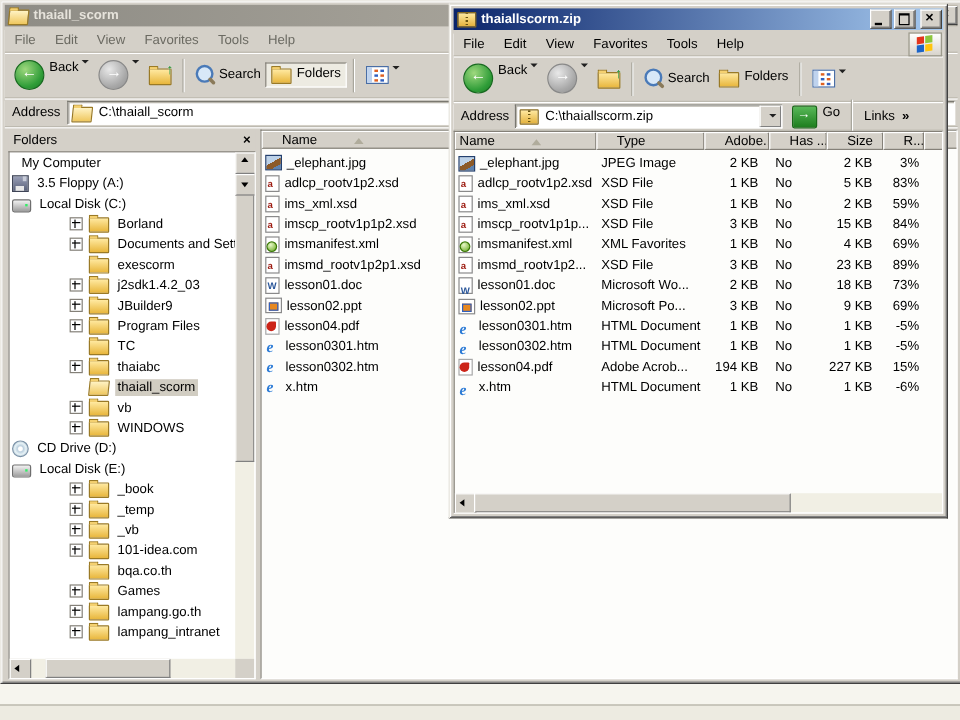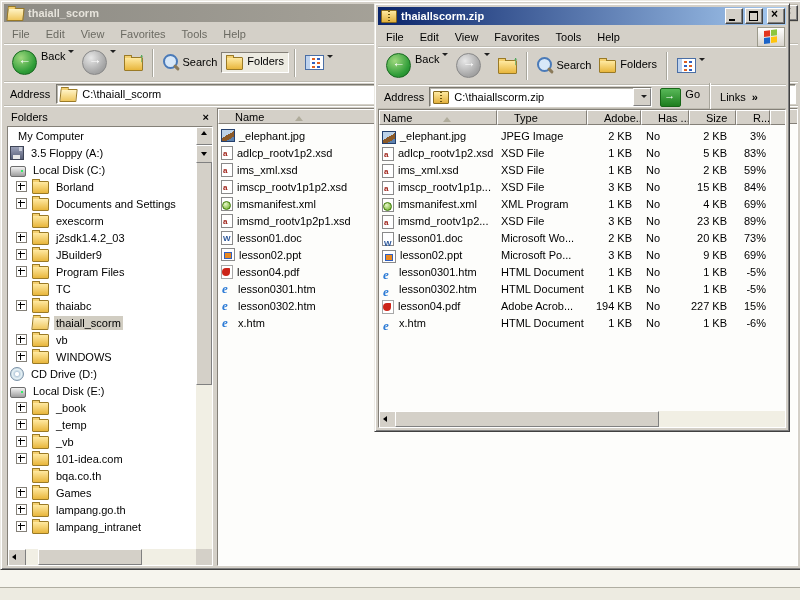--- a/index.html
+++ b/index.html
@@ -110,21 +110,21 @@
   .sb-btn{width:16px;height:16px;background:#D4D0C8;border:1px solid;
     border-color:#FFFFFF #808080 #808080 #FFFFFF;position:relative;}
   .sb-btn::after{content:"";position:absolute;width:0;height:0;border:3px solid transparent;}
   .a-up::after{left:4px;top:3px;border-bottom:4px solid #000;border-top:none;}
   .a-dn::after{left:4px;top:6px;border-top:4px solid #000;border-bottom:none;}
   .a-lf::after{left:3px;top:4px;border-right:4px solid #000;border-left:none;}
   
   .trow{height:17px;display:flex;align-items:center;white-space:nowrap;}
   .k-computer{padding-left:8px;}
   .k-drive{padding-left:2px;}
-  .k-folder{padding-left:8px;}
+  .k-folder{padding-left:8px;margin-left:42px;}
   .expbox{width:9px;height:9px;background:#fff;border:1px solid #848078;
     position:relative;margin-right:5px;flex:0 0 auto;}
   .expbox::before{content:"";position:absolute;left:1px;right:1px;top:3px;height:1px;background:#000;}
   .expbox::after{content:"";position:absolute;top:1px;bottom:1px;left:3px;width:1px;background:#000;}
   .hiddenbox{visibility:hidden;}
   .trow .ic{margin-right:5px;}
   .tlabel{padding:1px 2px;}
   .selrow .tlabel{background:#D1CDC2;}
   
   .hcell{display:inline-block;height:15px;line-height:15px;background:#D4D0C8;
@@ -479,23 +479,23 @@
         <span class="hcell c-name" style="width:118px;">
           <span>Name</span>
           <span class="sortarrow"></span>
         </span><span class="hcell" style="width:90px;">Type</span><span class="hcell" style="width:54px;">Adobe...</span><span class="hcell" style="width:48px;">Has ...</span><span class="hcell" style="width:47px;text-align:right;">Size</span><span class="hcell" style="width:34px;">R...</span><span class="hcell" style="width:14px;"></span>
       </div>
       <div class="abs" id="fg-rows" style="left:0;top:18px;right:0;bottom:16px;overflow:hidden;">
           <div class="frow"><span class="cell c-name"><span class="fico f-img"></span><span>_elephant.jpg</span></span><span class="cell c-type">JPEG Image</span><span class="cell c-packed">2 KB</span><span class="cell c-has">No</span><span class="cell c-size">2 KB</span><span class="cell c-ratio">3%</span></div>
           <div class="frow"><span class="cell c-name"><span class="fico fp f-xsd"></span><span>adlcp_rootv1p2.xsd</span></span><span class="cell c-type">XSD File</span><span class="cell c-packed">1 KB</span><span class="cell c-has">No</span><span class="cell c-size">5 KB</span><span class="cell c-ratio">83%</span></div>
           <div class="frow"><span class="cell c-name"><span class="fico fp f-xsd"></span><span>ims_xml.xsd</span></span><span class="cell c-type">XSD File</span><span class="cell c-packed">1 KB</span><span class="cell c-has">No</span><span class="cell c-size">2 KB</span><span class="cell c-ratio">59%</span></div>
           <div class="frow"><span class="cell c-name"><span class="fico fp f-xsd"></span><span>imscp_rootv1p1p...</span></span><span class="cell c-type">XSD File</span><span class="cell c-packed">3 KB</span><span class="cell c-has">No</span><span class="cell c-size">15 KB</span><span class="cell c-ratio">84%</span></div>
-          <div class="frow"><span class="cell c-name"><span class="fico fp f-xml"></span><span>imsmanifest.xml</span></span><span class="cell c-type">XML Program</span><span class="cell c-packed">1 KB</span><span class="cell c-has">No</span><span class="cell c-size">4 KB</span><span class="cell c-ratio">69%</span></div>
+          <div class="frow"><span class="cell c-name"><span class="fico fp f-xml"></span><span>imsmanifest.xml</span></span><span class="cell c-type">XML Favorites</span><span class="cell c-packed">1 KB</span><span class="cell c-has">No</span><span class="cell c-size">4 KB</span><span class="cell c-ratio">69%</span></div>
           <div class="frow"><span class="cell c-name"><span class="fico fp f-xsd"></span><span>imsmd_rootv1p2...</span></span><span class="cell c-type">XSD File</span><span class="cell c-packed">3 KB</span><span class="cell c-has">No</span><span class="cell c-size">23 KB</span><span class="cell c-ratio">89%</span></div>
-          <div class="frow"><span class="cell c-name"><span class="fico fp f-doc"></span><span>lesson01.doc</span></span><span class="cell c-type">Microsoft Wo...</span><span class="cell c-packed">2 KB</span><span class="cell c-has">No</span><span class="cell c-size">20 KB</span><span class="cell c-ratio">73%</span></div>
+          <div class="frow"><span class="cell c-name"><span class="fico fp f-doc"></span><span>lesson01.doc</span></span><span class="cell c-type">Microsoft Wo...</span><span class="cell c-packed">2 KB</span><span class="cell c-has">No</span><span class="cell c-size">18 KB</span><span class="cell c-ratio">73%</span></div>
           <div class="frow"><span class="cell c-name"><span class="fico fp f-ppt"></span><span>lesson02.ppt</span></span><span class="cell c-type">Microsoft Po...</span><span class="cell c-packed">3 KB</span><span class="cell c-has">No</span><span class="cell c-size">9 KB</span><span class="cell c-ratio">69%</span></div>
           <div class="frow"><span class="cell c-name"><span class="fico f-htm"></span><span>lesson0301.htm</span></span><span class="cell c-type">HTML Document</span><span class="cell c-packed">1 KB</span><span class="cell c-has">No</span><span class="cell c-size">1 KB</span><span class="cell c-ratio">-5%</span></div>
           <div class="frow"><span class="cell c-name"><span class="fico f-htm"></span><span>lesson0302.htm</span></span><span class="cell c-type">HTML Document</span><span class="cell c-packed">1 KB</span><span class="cell c-has">No</span><span class="cell c-size">1 KB</span><span class="cell c-ratio">-5%</span></div>
           <div class="frow"><span class="cell c-name"><span class="fico fp f-pdf"></span><span>lesson04.pdf</span></span><span class="cell c-type">Adobe Acrob...</span><span class="cell c-packed">194 KB</span><span class="cell c-has">No</span><span class="cell c-size">227 KB</span><span class="cell c-ratio">15%</span></div>
           <div class="frow"><span class="cell c-name"><span class="fico f-htm"></span><span>x.htm</span></span><span class="cell c-type">HTML Document</span><span class="cell c-packed">1 KB</span><span class="cell c-has">No</span><span class="cell c-size">1 KB</span><span class="cell c-ratio">-6%</span></div>
         </div>
 
       <div class="abs sb-track" style="left:0;bottom:0;height:16px;right:0;">
         <div class="sb-btn a-lf abs" style="left:0;top:0;"></div>
         <div class="sb-thumb abs" style="left:16px;top:0;width:262px;height:14px;"></div>

